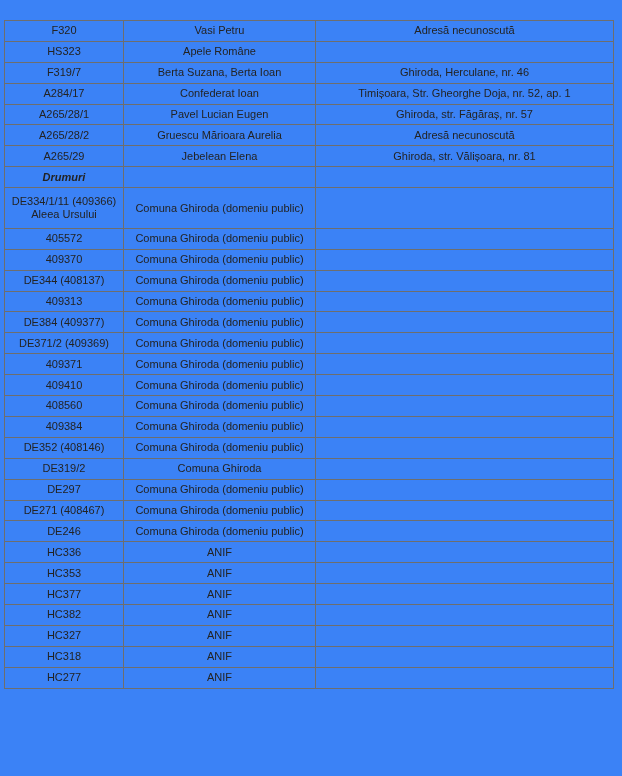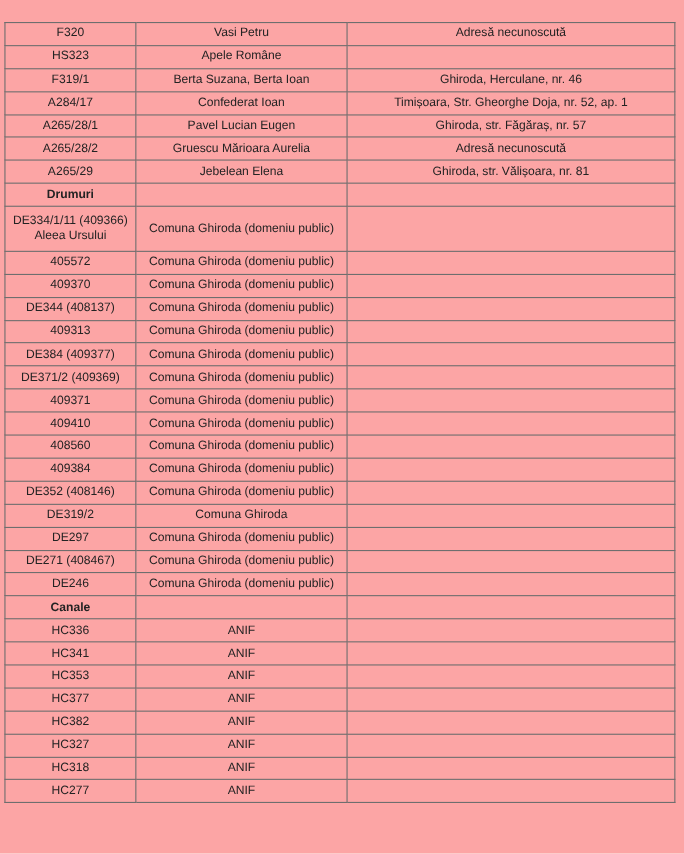--- a/index.html
+++ b/index.html
@@ -11,21 +11,21 @@
     height: 776px;
     background: #ffffff;
     position: relative;
     overflow: hidden;
     font-family: "Liberation Sans", sans-serif;
     color: #222222;
   }
   .page {
     position: absolute;
     inset: 0;
-    background: #fca5a5;
+    background: #3b82f6;
   }
   table.doc-table {
     position: absolute;
     left: 4px;
     top: 20px;
     width: 609px;
     border-collapse: collapse;
     table-layout: fixed;
     border: 1.5px solid #585858;
   }
@@ -39,20 +39,21 @@
     vertical-align: middle;
     color: #232323;
     overflow: hidden;
     white-space: nowrap;
   }
   table.doc-table td.code-cell {
     white-space: pre-line; 
   }
   tr.section-row td {
     font-weight: bold;
+    font-style: italic;
   }
   tr.tall-row td {
     height: 39.8px;
   }
 </style>
 </head>
 <body>
 
 <div class="page">
   <table class="doc-table">
@@ -66,21 +67,21 @@
     <td class="code-cell">F320</td>
     <td class="owner-cell">Vasi Petru</td>
     <td class="address-cell">Adresă necunoscută</td>
   </tr>
         <tr>
     <td class="code-cell">HS323</td>
     <td class="owner-cell">Apele Române</td>
     <td class="address-cell"></td>
   </tr>
         <tr>
-    <td class="code-cell">F319/1</td>
+    <td class="code-cell">F319/7</td>
     <td class="owner-cell">Berta Suzana, Berta Ioan</td>
     <td class="address-cell">Ghiroda, Herculane, nr. 46</td>
   </tr>
         <tr>
     <td class="code-cell">A284/17</td>
     <td class="owner-cell">Confederat Ioan</td>
     <td class="address-cell">Timișoara, Str. Gheorghe Doja, nr. 52, ap. 1</td>
   </tr>
         <tr>
     <td class="code-cell">A265/28/1</td>
@@ -176,32 +177,22 @@
         <tr>
     <td class="code-cell">DE271 (408467)</td>
     <td class="owner-cell">Comuna Ghiroda (domeniu public)</td>
     <td class="address-cell"></td>
   </tr>
         <tr>
     <td class="code-cell">DE246</td>
     <td class="owner-cell">Comuna Ghiroda (domeniu public)</td>
     <td class="address-cell"></td>
   </tr>
-        <tr class="section-row">
-    <td class="code-cell">Canale</td>
-    <td class="owner-cell"></td>
-    <td class="address-cell"></td>
-  </tr>
         <tr>
     <td class="code-cell">HC336</td>
-    <td class="owner-cell">ANIF</td>
-    <td class="address-cell"></td>
-  </tr>
-        <tr>
-    <td class="code-cell">HC341</td>
     <td class="owner-cell">ANIF</td>
     <td class="address-cell"></td>
   </tr>
         <tr>
     <td class="code-cell">HC353</td>
     <td class="owner-cell">ANIF</td>
     <td class="address-cell"></td>
   </tr>
         <tr>
     <td class="code-cell">HC377</td>

